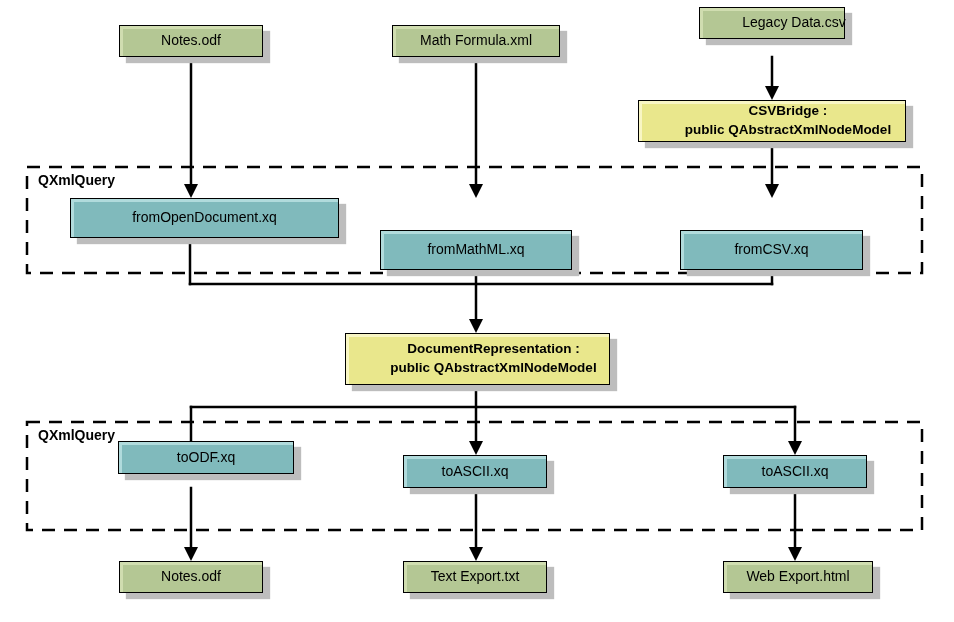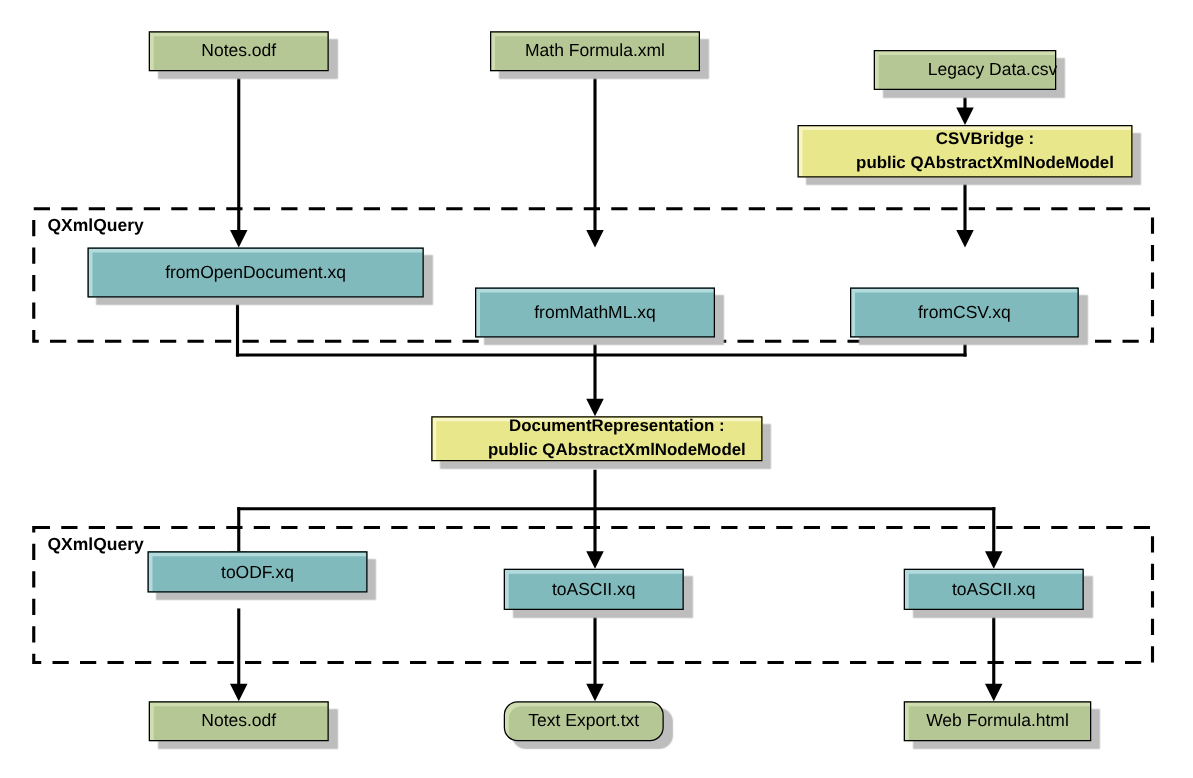--- a/index.html
+++ b/index.html
@@ -97,37 +97,37 @@
       <path d="M469,547 L483,547 L476,561 Z"></path>
       <path d="M788,547 L802,547 L795,561 Z"></path>
     </g>
   </svg>
 
   <div class="group-label" style="left:38px; top:172px;">QXmlQuery</div>
   <div class="group-label" style="left:38px; top:427px;">QXmlQuery</div>
 
   <div class="node file" style="left:119px; top:25px; width:144px; height:32px;">Notes.odf</div>
   <div class="node file" style="left:392px; top:25px; width:168px; height:32px;">Math Formula.xml</div>
-  <div class="node file" style="left:699px; top:40px; width:146px; height:32px;padding-left:44px;">Legacy Data.csv</div>
+  <div class="node file" style="left:699px; top:7px; width:146px; height:32px;padding-left:44px;">Legacy Data.csv</div>
 
   <div class="node model" style="left:638px; top:100px; width:268px; height:42px;">
     <span>CSVBridge :</span>
     <span>public QAbstractXmlNodeModel</span>
   </div>
 
   <div class="node query" style="left:70px; top:198px; width:269px; height:40px;">fromOpenDocument.xq</div>
   <div class="node query" style="left:380px; top:198px; width:192px; height:40px;margin-top:32px;">fromMathML.xq</div>
   <div class="node query" style="left:680px; top:198px; width:183px; height:40px;margin-top:32px;">fromCSV.xq</div>
 
-  <div class="node model" style="left:345px; top:333px; width:265px; height:36px;">
+  <div class="node model" style="left:345px; top:333px; width:265px; height:52px;">
     <span>DocumentRepresentation :</span>
     <span>public QAbstractXmlNodeModel</span>
   </div>
 
   <div class="node query" style="left:118px; top:441px; width:176px; height:33px;">toODF.xq</div>
   <div class="node query" style="left:403px; top:455px; width:144px; height:33px;">toASCII.xq</div>
   <div class="node query" style="left:723px; top:455px; width:144px; height:33px;">toASCII.xq</div>
 
   <div class="node file" style="left:119px; top:561px; width:144px; height:32px;">Notes.odf</div>
-  <div class="node file" style="left:403px; top:561px; width:128px; height:32px;border-radius:11px;">Text Export.txt</div>
-  <div class="node file" style="left:723px; top:561px; width:150px; height:32px;">Web Formula.html</div>
+  <div class="node file" style="left:403px; top:561px; width:144px; height:32px;">Text Export.txt</div>
+  <div class="node file" style="left:723px; top:561px; width:150px; height:32px;">Web Export.html</div>
 
 </div>
 
 </body></html>

